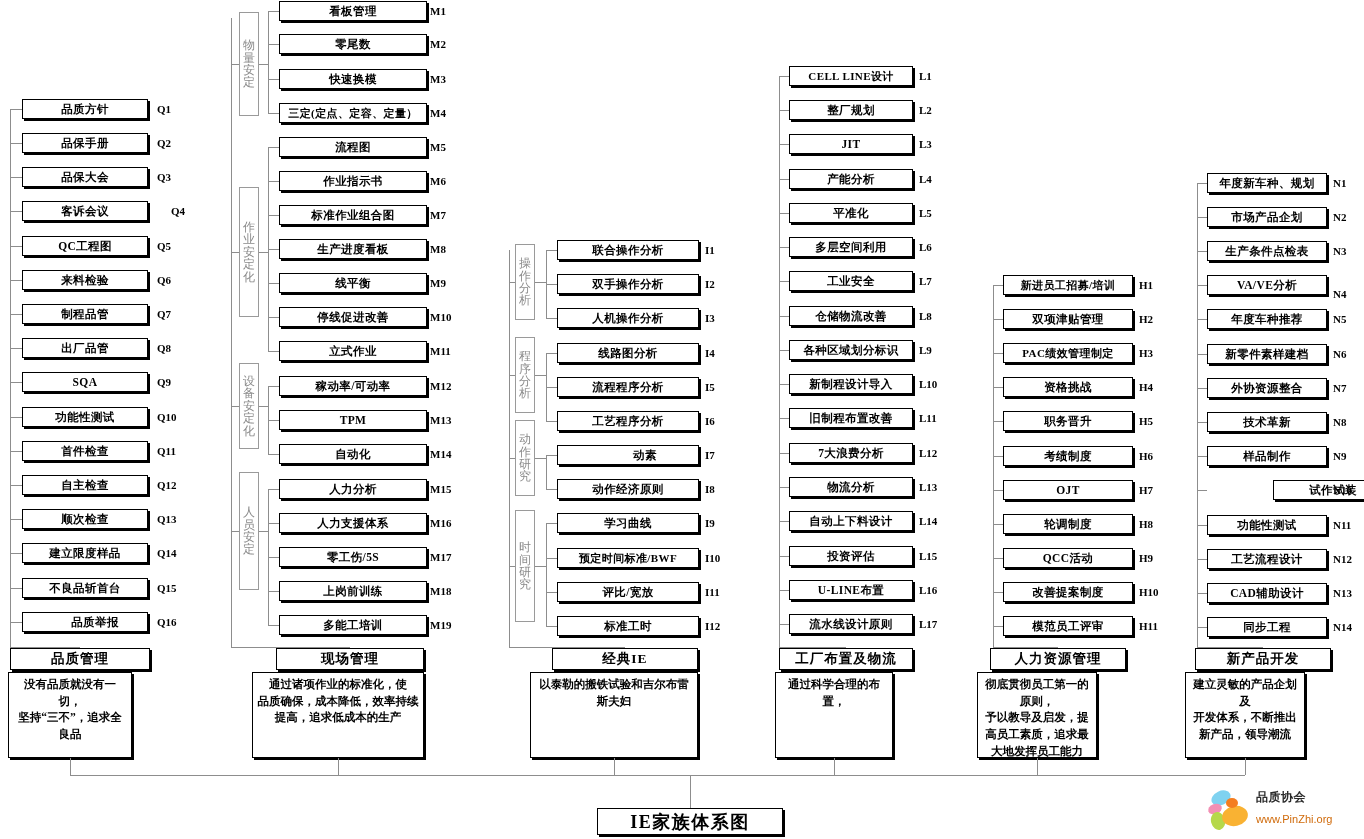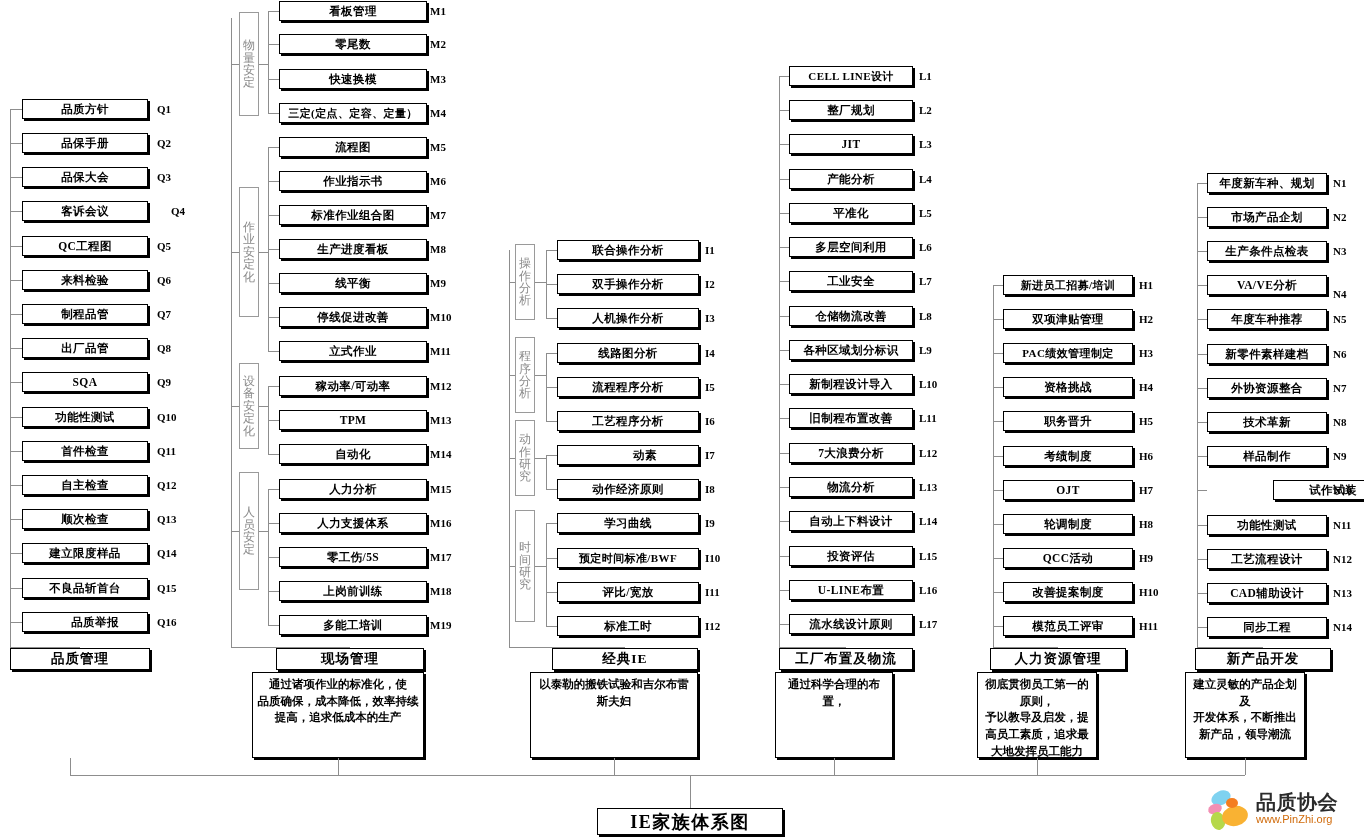--- a/index.html
+++ b/index.html
@@ -88,21 +88,21 @@
 
   
   .vln{position:absolute;width:1px;background:#8d8d8d;}
   .hln{position:absolute;height:1px;background:#8d8d8d;}
 
   
   #logo{position:absolute;right:8px;bottom:6px;width:150px;height:44px;}
   .logo-text{
     position:absolute;left:50px;top:0;
     font-family:"Liberation Sans",sans-serif;
-    font-size:20px;font-weight:bold;color:#2b2b2b;letter-spacing:.5px;
+    font-size:12px;font-weight:bold;color:#2b2b2b;letter-spacing:.5px;
   }
   .logo-url{
     position:absolute;left:50px;top:24px;
     font-family:"Liberation Sans",sans-serif;
     font-size:11px;color:#d06a0a;
   }
 </style>
 </head>
 <body>
 
@@ -151,20 +151,24 @@
     <div class="code" style="left: 157px; top: 477px; height: 16px;">Q12</div>
     <div class="box" style="left: 22px; top: 509px; width: 126px; height: 20px;">顺次检查</div>
     <div class="code" style="left: 157px; top: 511px; height: 16px;">Q13</div>
     <div class="box" style="left: 22px; top: 543px; width: 126px; height: 20px;">建立限度样品</div>
     <div class="code" style="left: 157px; top: 545px; height: 16px;">Q14</div>
     <div class="box" style="left: 22px; top: 578px; width: 126px; height: 20px;">不良品斩首台</div>
     <div class="code" style="left: 157px; top: 580px; height: 16px;">Q15</div>
     <div class="box" style="left: 22px; top: 612px; width: 126px; height: 20px; padding-left: 20px;">品质举报</div>
     <div class="code" style="left: 157px; top: 614px; height: 16px;">Q16</div>
     <div class="colhead" style="left: 10px; top: 648px; width: 140px; height: 22px;">品质管理</div>
+    <div class="descbox" style="left: 8px; top: 672px; width: 124px; height: 86px;">
+      <span class="d1">没有品质就没有一切，</span>
+      <span class="d2">坚持“三不”，追求全良品</span>
+    </div>
     <div class="vln" style="left: 70px; top: 758px; height: 17px;"></div>
     <div class="vln" style="left: 231px; top: 18px; height: 630px;"></div>
     <div class="hln" style="left: 231px; top: 647px; width: 119px;"></div>
     <div class="hln" style="left: 231px; top: 64px; width: 8px;"></div>
     <div class="glabel" style="left: 239px; top: 12px; width: 20px; height: 104px;">
       <span>物量安定</span>
     </div>
     <div class="hln" style="left: 259px; top: 64px; width: 9px;"></div>
     <div class="vln" style="left: 268px; top: 11px; height: 102px;"></div>
     <div class="hln" style="left: 268px; top: 11px; width: 11px;"></div>

